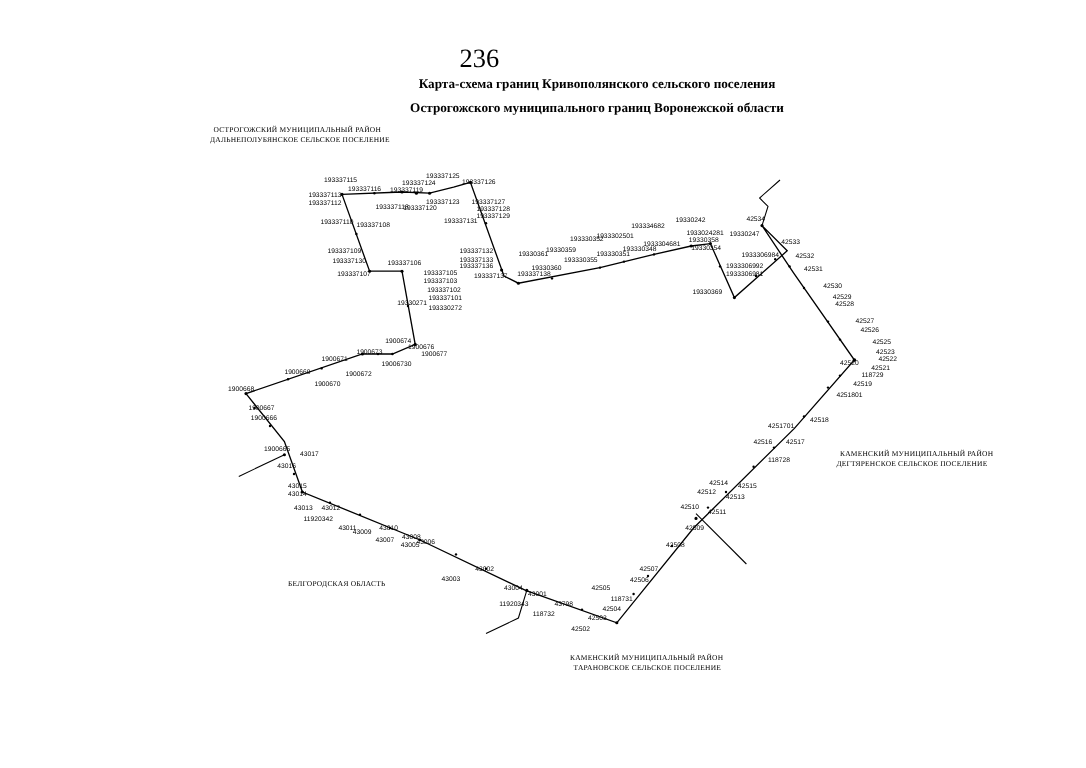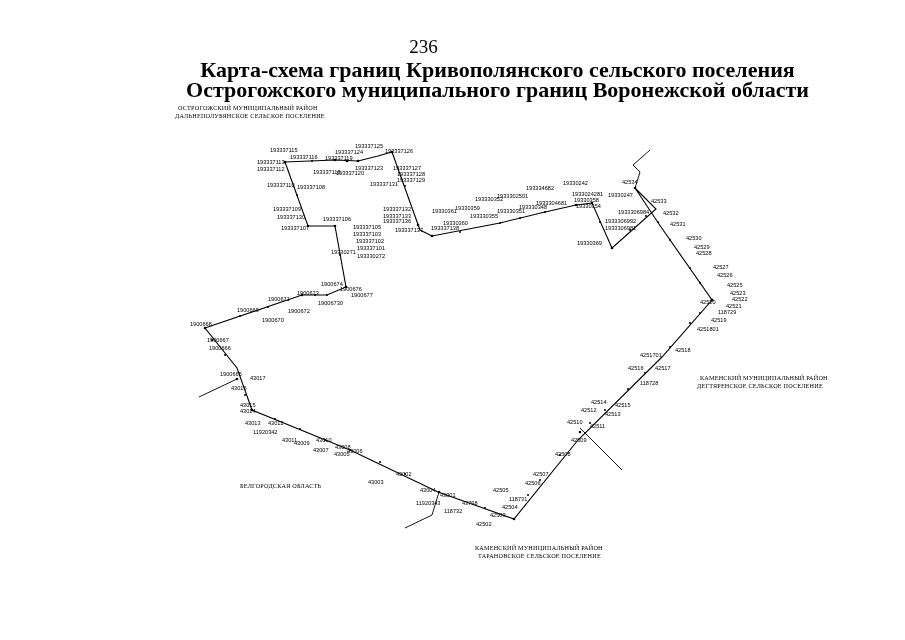--- a/index.html
+++ b/index.html
@@ -1,18 +1,18 @@
 <!DOCTYPE html>
 <html><head>
 <meta charset="utf-8">
 <style>
   html, body { margin: 0; padding: 0; background: #ffffff; }
   body { width: 905px; height: 640px; position: relative; overflow: hidden; font-family: "Liberation Serif", serif; color: #000; }
-  .page-number { position: absolute; top: 36px; left: 0; width: 799px; text-align: center; font-size: 19px; margin-left: 24px; }
-  .title { position: absolute; top: 60px; left: 0; width: 905px; text-align: center; font-size: 22px; font-weight: bold; line-height: 20px; }
+  .page-number { position: absolute; top: 36px; left: 0; width: 799px; text-align: center; font-size: 22px; }
+  .title { position: absolute; top: 60px; left: 0; width: 905px; text-align: center; font-size: 11px; font-weight: bold; line-height: 20px; }
   .title div { margin-left: 90px; }
   svg.map { position: absolute; left: 0; top: 0; width: 905px; height: 640px; }
   .lbl { font-family: "Liberation Sans", sans-serif; font-size: 5.6px; fill: #000; }
   .region { font-family: "Liberation Serif", serif; font-size: 6.2px; fill: #000; letter-spacing: 0.2px; }
   .boundary { fill: none; stroke: #000; stroke-width: 1.1; }
   .external { fill: none; stroke: #000; stroke-width: 0.9; }
   .pt { fill: #000; }
 </style>
 </head>
 <body>

